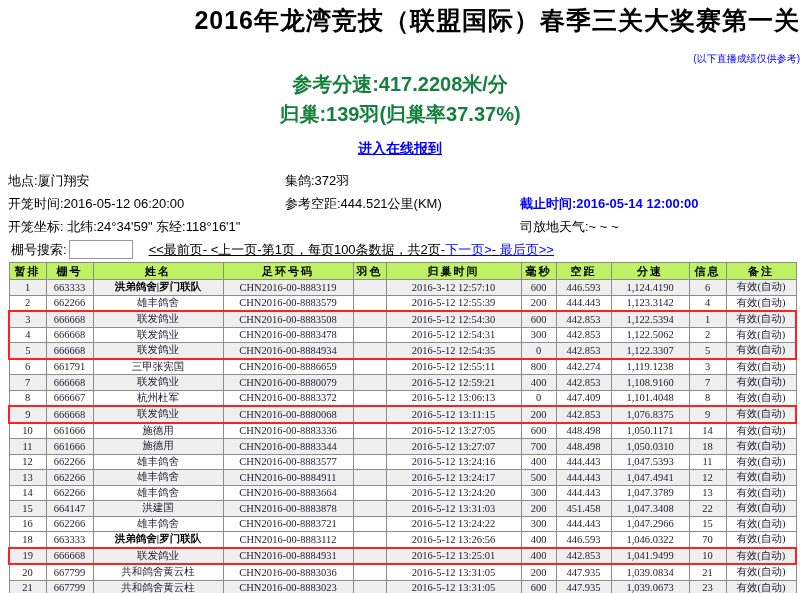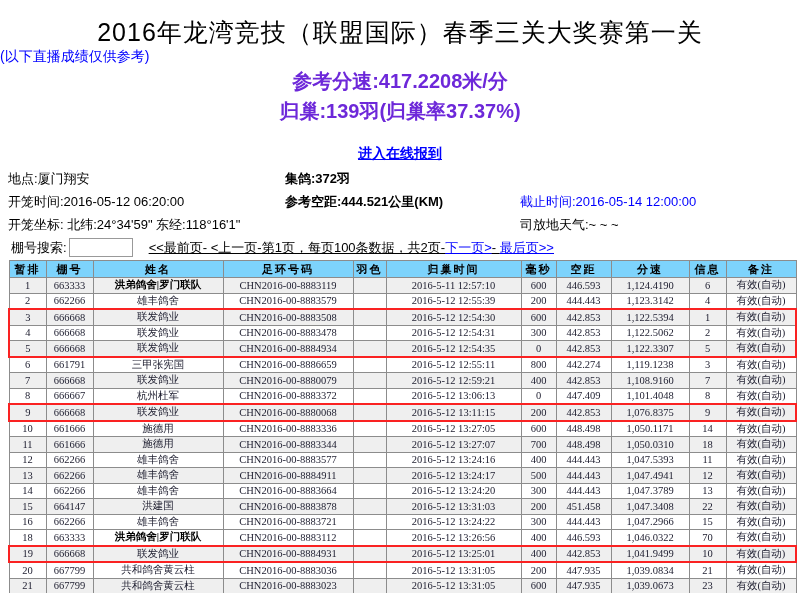--- a/index.html
+++ b/index.html
@@ -1,34 +1,34 @@
 <!DOCTYPE html>
 <html><head>
 <meta charset="utf-8">
 <style>
   html,body{margin:0;padding:0;background:#fff;}
   body{width:800px;height:593px;overflow:hidden;font-family:"Liberation Sans",sans-serif;color:#000;}
-  .title{text-align:center;font-size:25px;font-weight:normal;padding-top:16px;line-height:32px;letter-spacing:1px;}
-  .subtitle{text-align:left;color:#0000ff;font-size:14px;line-height:14px;margin-top:1px;}
-  .red-line{text-align:center;color:#6d28d9;font-size:20px;font-weight:bold;line-height:24px;margin-top:6px;}
-  .checkin-row{text-align:center;margin-top:21px;height:18px;}
+  .title{text-align:right;font-size:25px;font-weight:bold;padding-top:4px;line-height:32px;letter-spacing:1px;}
+  .subtitle{text-align:right;color:#0000ff;font-size:10px;line-height:14px;margin-top:16px;}
+  .red-line{text-align:center;color:#15803d;font-size:20px;font-weight:bold;line-height:24px;margin-top:6px;}
+  .checkin-row{text-align:center;margin-top:13px;height:18px;}
   .checkin-row a{color:#0000ff;font-size:14px;font-weight:bold;text-decoration:underline;cursor:pointer;}
-  .info-block{margin-top:5px;font-size:13px;}
+  .info-block{margin-top:12px;font-size:13px;}
   .info-row{display:flex;padding-left:8px;height:23px;align-items:center;}
   .info-row .c1{width:277px;}
-  .info-row .c2{width:235px;font-weight:bold;}
+  .info-row .c2{width:235px;}
   .info-row .c3{flex:1;}
-  .blue-text{color:#0000ff;}
+  .blue-text{color:#0000ff;font-weight:bold;}
   .search-row{display:flex;align-items:center;padding-left:11px;font-size:13px;height:21px;margin-top:1px;}
   .search-row input{width:58px;height:15px;border:1px solid #999;margin:0 8px 0 2px;font-size:12px;padding:1px 2px;}
   .pagination{margin-left:8px;text-decoration:underline;}
   .pagination a{color:#0000ff;text-decoration:underline;cursor:pointer;}
   table{border-collapse:collapse;table-layout:fixed;width:787px;margin:2px 5px 0 8px;}
   th,td{border:1px solid #8c8c8c;text-align:center;padding:0;overflow:hidden;white-space:nowrap;}
-  th{background:#7dd3fc;font-weight:bold;font-size:11px;height:16px;letter-spacing:2px;font-family:"Liberation Sans",sans-serif;}
+  th{background:#bef264;font-weight:bold;font-size:11px;height:16px;letter-spacing:2px;font-family:"Liberation Sans",sans-serif;}
   td{height:14.5px;font-size:10.5px;font-family:"Liberation Serif",serif;color:#1c1c2e;}
   tr.odd td{background:#efefef;}
   tr.even td{background:#ffffff;}
   td.name-bold{font-weight:bold;color:#000;}
   tr.hl td:first-child{border-left:2px solid #fa2222;}
   tr.hl td:last-child{border-right:2px solid #fa2222;}
   tr.hl-top td{border-top:2px solid #fa2222;}
   tr.hl-bottom td{border-bottom:2px solid #fa2222;}
 </style>
 </head>
@@ -95,21 +95,21 @@
         <th>备注</th>
       </tr>
   </thead>
   <tbody>
       <tr class="odd">
         <td>1</td>
         <td>663333</td>
         <td class="name-bold">洪弟鸽舍|罗门联队</td>
         <td>CHN2016-00-8883119</td>
         <td></td>
-        <td>2016-5-11 12:57:10</td>
+        <td>2016-3-12 12:57:10</td>
         <td>600</td>
         <td>446.593</td>
         <td>1,124.4190</td>
         <td>6</td>
         <td>有效(自动)</td>
       </tr>
       <tr class="even">
         <td>2</td>
         <td>662266</td>
         <td>雄丰鸽舍</td>

